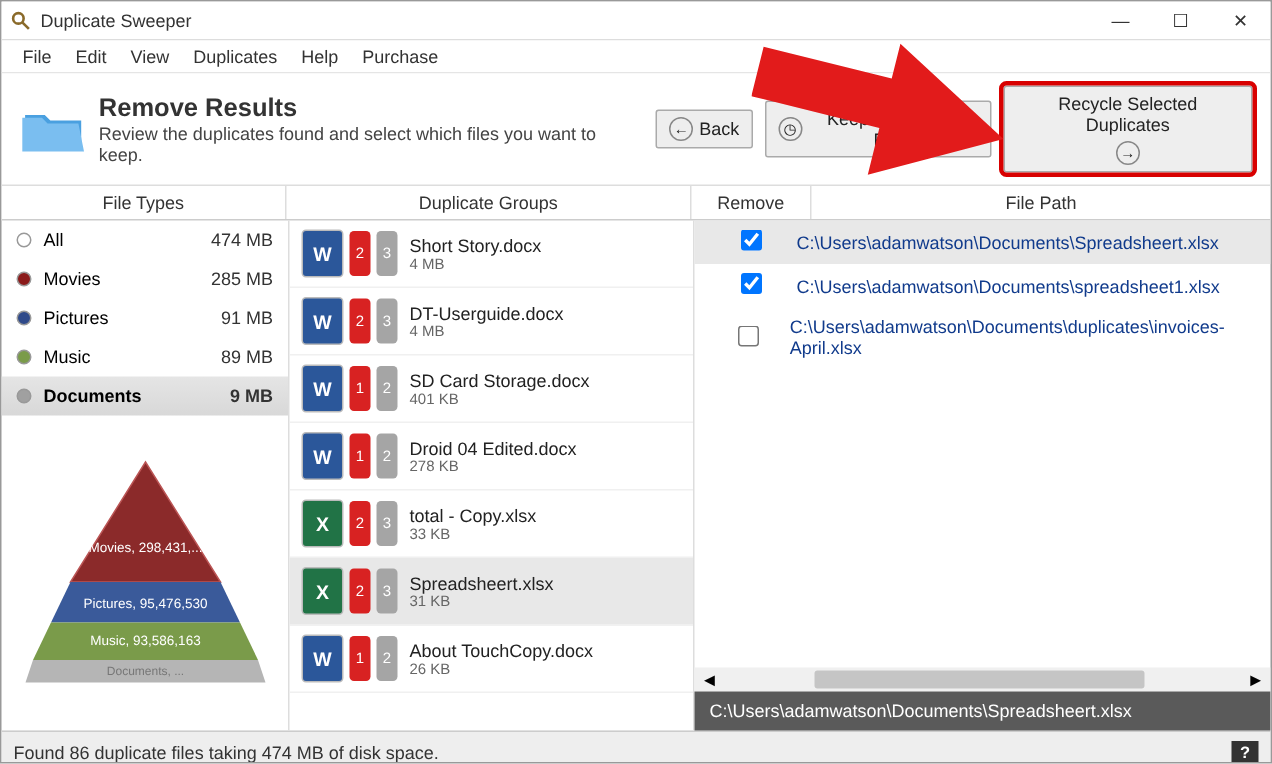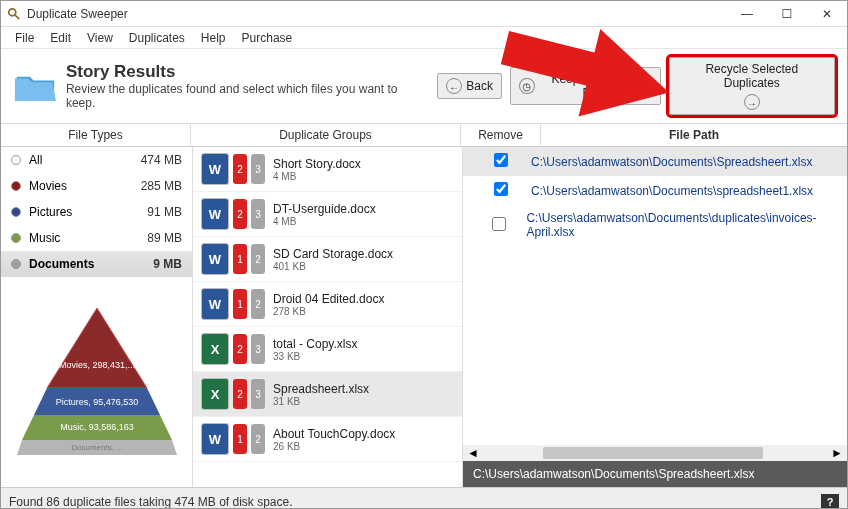--- a/index.html
+++ b/index.html
@@ -20,21 +20,21 @@
   .header .spacer { flex:1; }
   .hbtn { border:1px solid #aaa; background:#eee; padding:4px 8px; font-size:12px; color:#222; display:flex; align-items:center; gap:4px; border-radius:2px; }
   .hbtn .circ { width:16px; height:16px; border:1px solid #888; border-radius:50%; display:flex; align-items:center; justify-content:center; font-size:10px; }
   .hbtn.highlight { outline: 3px solid #d80000; flex-direction: column; }
 
   .colheaders { display:flex; border-bottom:1px solid #ccc; background:#fff; }
   .colheaders div { padding:4px 0; text-align:center; font-size:12px; color:#333; border-right:1px solid #ddd; }
   .colheaders .c1 { width:190px;text-align:center; }
   .colheaders .c2 { width:270px; }
   .colheaders .c3 { width:80px; }
-  .colheaders .c4 { flex:1; border-right:none;font-weight:bold; }
+  .colheaders .c4 { flex:1; border-right:none; }
 
   .main { display:flex; height: 340px; }
 
   .panel-left { width:192px; border-right:1px solid #ddd; display:flex; flex-direction:column; }
   .ftype { display:flex; align-items:center; padding:6px 10px; font-size:12px; }
   .ftype .dot { width:10px; height:10px; border-radius:50%; margin-right:8px; border:1px solid #999; }
   .ftype .name { flex:1; }
   .ftype .size { color:#333;margin-left:44px; }
   .ftype.selected { background: linear-gradient(#e5e5e5,#d8d8d8); font-weight:600; }
   .pyramid { flex:1; display:flex; align-items:center; justify-content:center; overflow:hidden; }
@@ -90,21 +90,21 @@
   <span>Help</span>
   <span>Purchase</span>
 </div>
 
 <div class="header">
   <svg class="folder-icon" viewBox="0 0 48 40">
     <path d="M4 10 L18 10 L22 14 L44 14 L44 34 L4 34 Z" fill="#4aa0e0"></path>
     <path d="M2 12 L16 12 L20 16 L42 16 L46 36 L2 36 Z" fill="#7abef0"></path>
   </svg>
   <div class="header-text">
-    <h2>Story Results</h2>
+    <h2>Remove Results</h2>
     <p>Review the duplicates found and select which files you want to keep.</p>
   </div>
   <div class="spacer"></div>
   <button class="hbtn">
     <span class="circ">←</span>
     <span>Back</span>
   </button>
   <button class="hbtn">
     <span class="circ">◷</span>
     <span>Keep All Newest Files</span>

